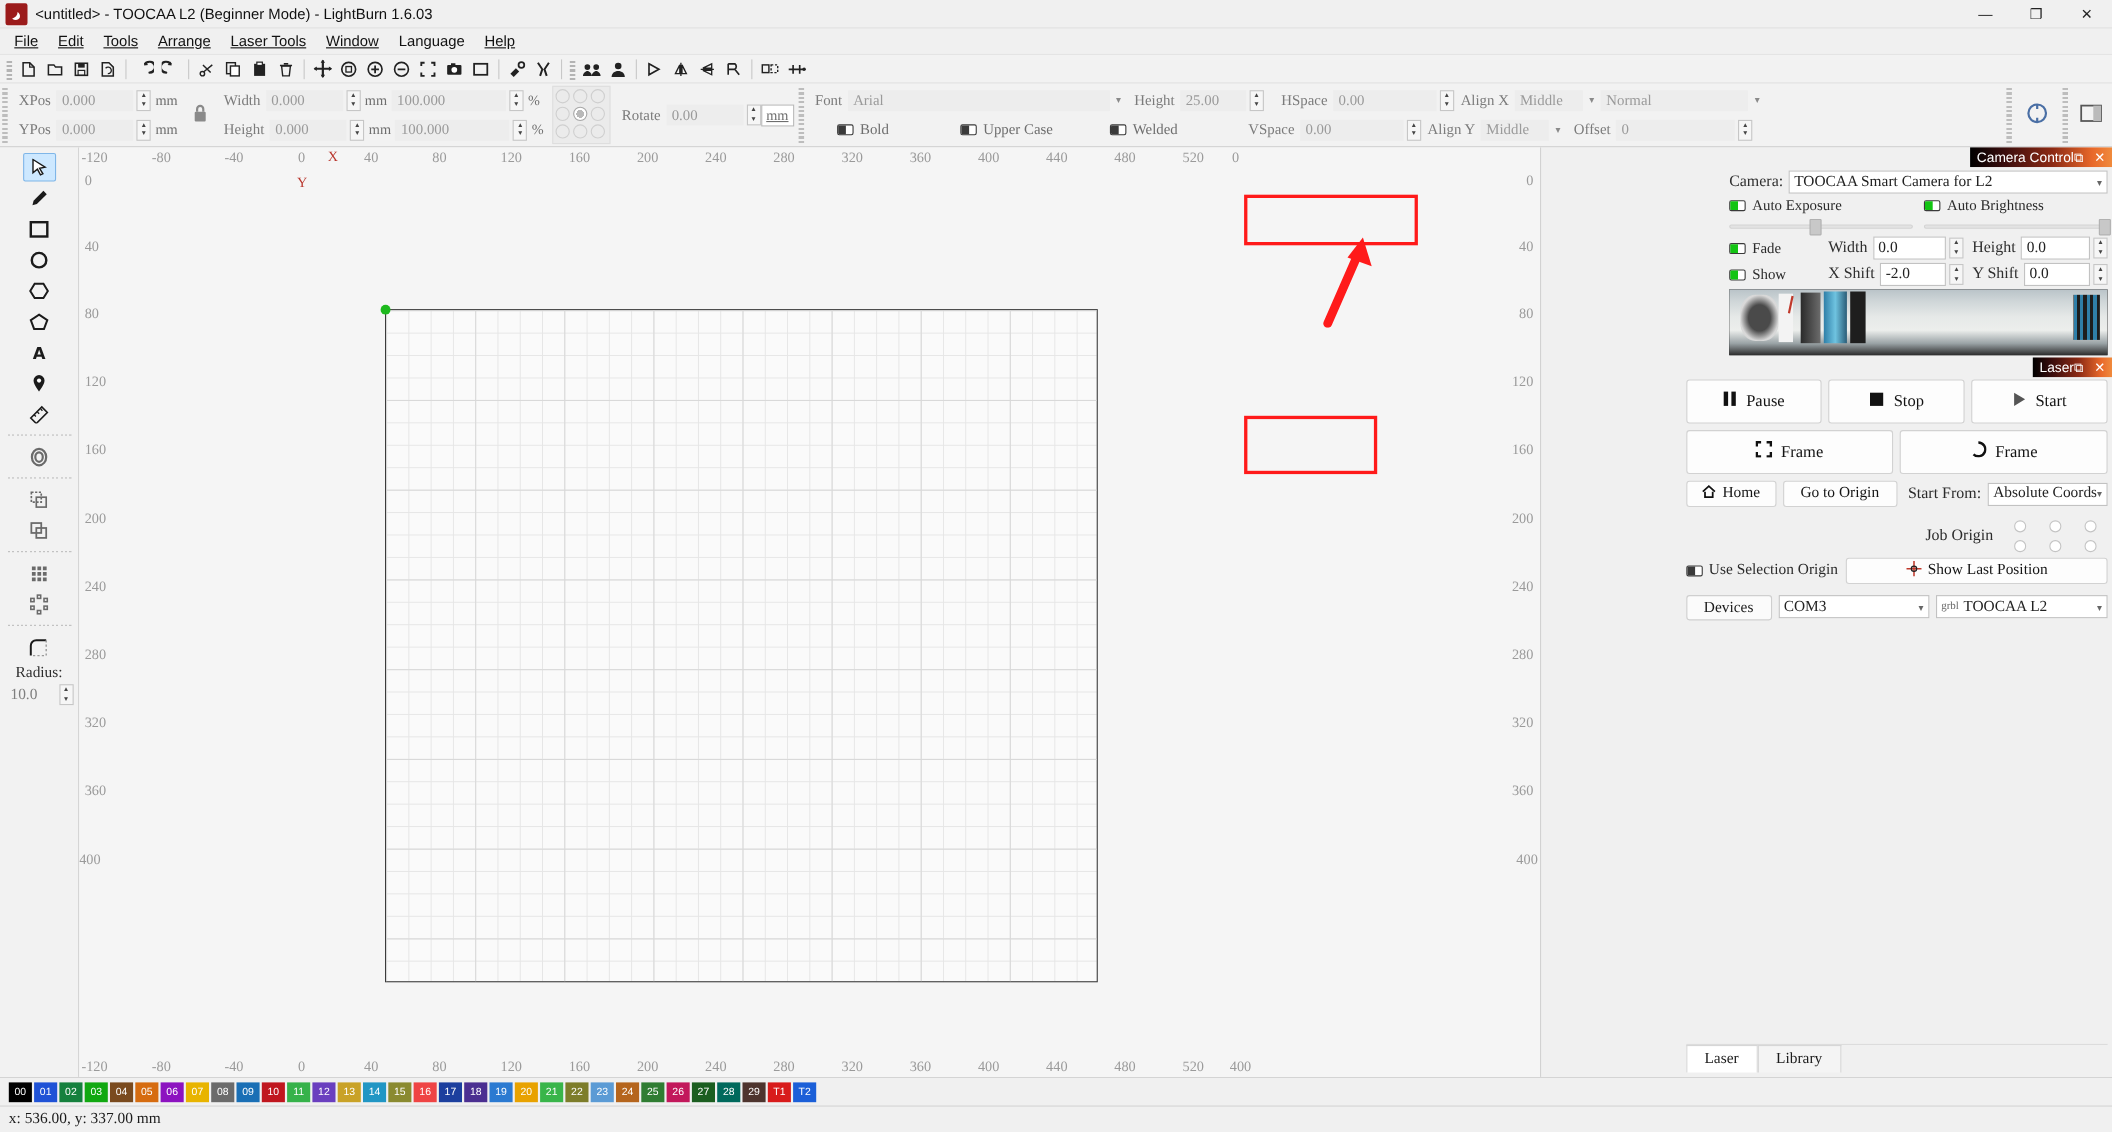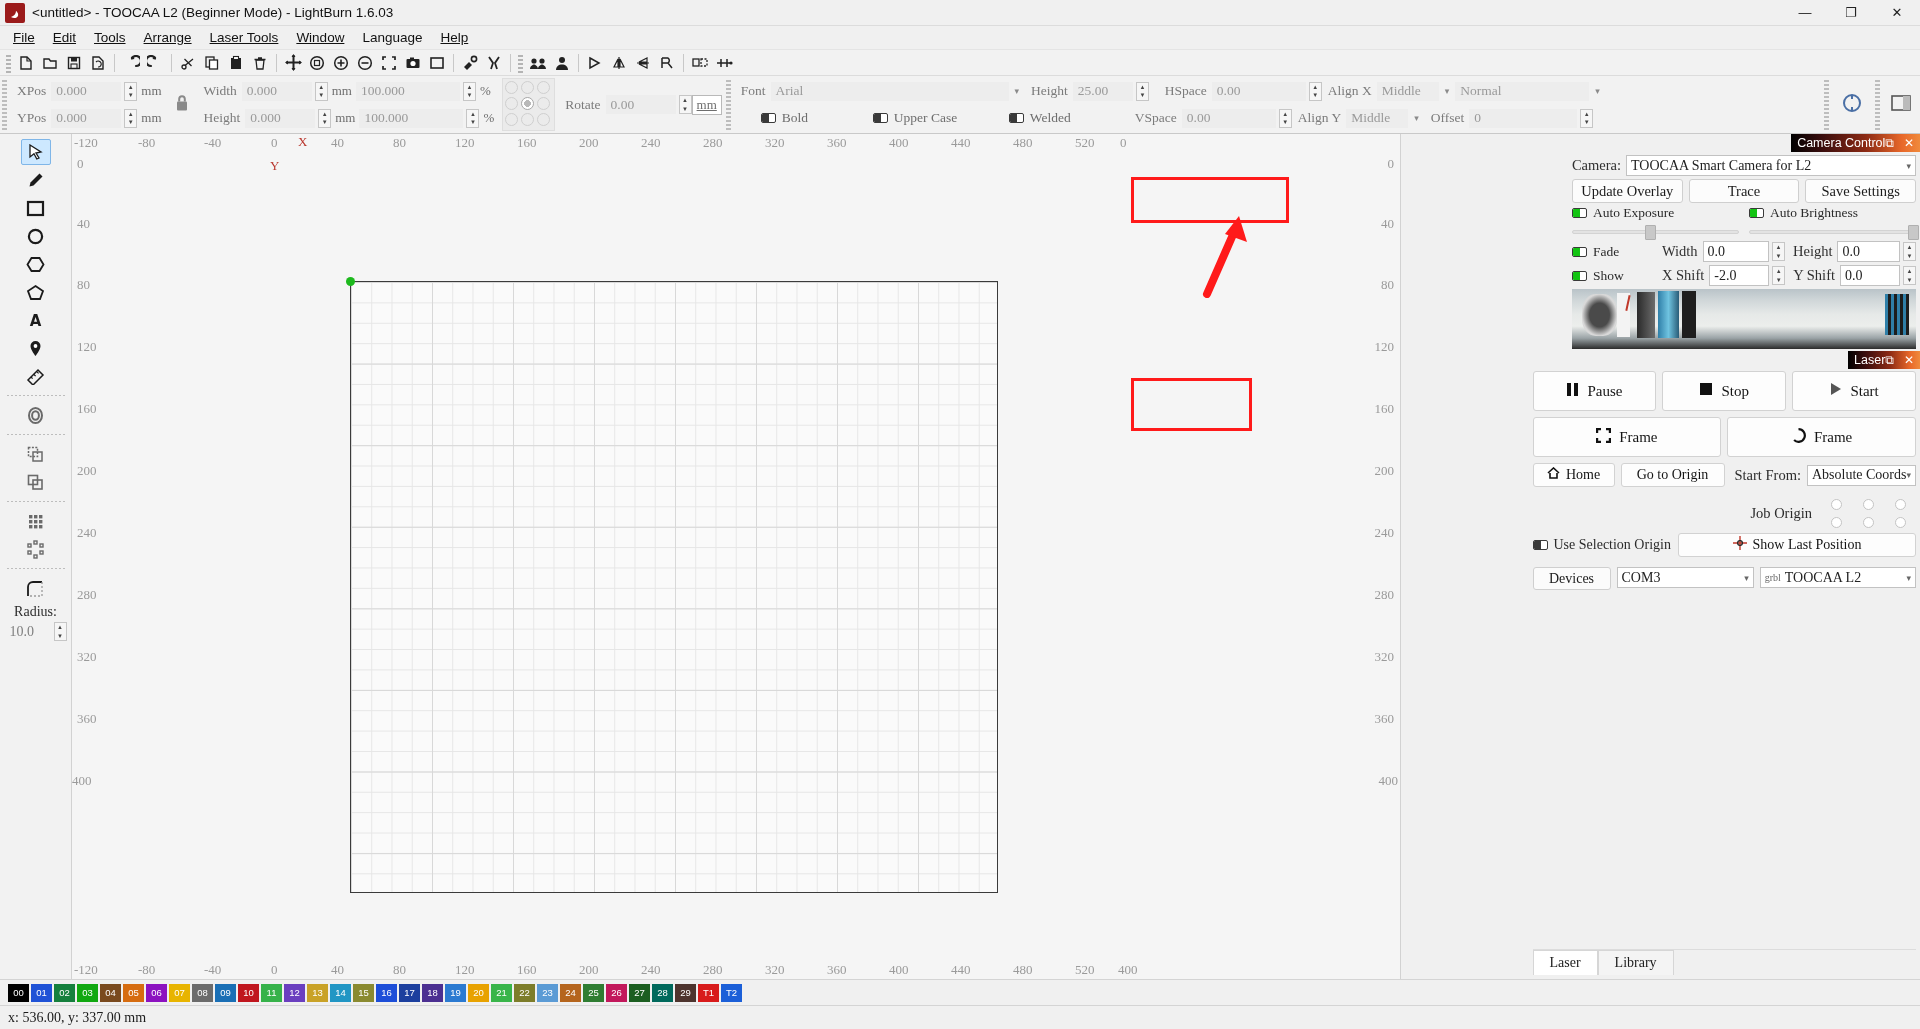--- a/index.html
+++ b/index.html
@@ -784,25 +784,20 @@
       </span>
     </div>
     <div class="cam-body">
       <div class="cam-row">
         <span class="cam-lbl">Camera:</span>
         <span class="combo">
           <span class="cv">TOOCAA Smart Camera for L2</span>
           <span class="ca">▾</span>
         </span>
       </div>
-      <div class="btn3" style="margin-bottom:2px;">
-        <div class="cbtn">Update Overlay</div>
-        <div class="cbtn">Trace</div>
-        <div class="cbtn">Save Settings</div>
-      </div>
       <div style="display:flex;gap:10px;">
         <span class="chk-row" style="flex:1;color:#2b2b2b;">
           <span class="toggle"></span>
           <span>Auto Exposure</span>
         </span>
         <span class="chk-row" style="flex:1;color:#2b2b2b;">
           <span class="toggle"></span>
           <span>Auto Brightness</span>
         </span>
       </div>
@@ -993,21 +988,21 @@
     <div class="sw" style="background: rgb(140, 18, 192);">06</div>
     <div class="sw" style="background: rgb(232, 180, 0);">07</div>
     <div class="sw" style="background: rgb(107, 107, 107);">08</div>
     <div class="sw" style="background: rgb(26, 111, 181);">09</div>
     <div class="sw" style="background: rgb(192, 22, 30);">10</div>
     <div class="sw" style="background: rgb(54, 178, 74);">11</div>
     <div class="sw" style="background: rgb(106, 63, 191);">12</div>
     <div class="sw" style="background: rgb(201, 162, 39);">13</div>
     <div class="sw" style="background: rgb(33, 150, 196);">14</div>
     <div class="sw" style="background: rgb(138, 138, 48);">15</div>
-    <div class="sw" style="background: #1d4ed8;">16</div>
+    <div class="sw" style="background: #ef4444;">16</div>
     <div class="sw" style="background: rgb(28, 63, 158);">17</div>
     <div class="sw" style="background: rgb(75, 47, 145);">18</div>
     <div class="sw" style="background: rgb(43, 122, 209);">19</div>
     <div class="sw" style="background: rgb(232, 162, 0);">20</div>
     <div class="sw" style="background: rgb(57, 181, 74);">21</div>
     <div class="sw" style="background: rgb(125, 125, 42);">22</div>
     <div class="sw" style="background: rgb(91, 155, 213);">23</div>
     <div class="sw" style="background: rgb(181, 101, 29);">24</div>
     <div class="sw" style="background: rgb(47, 125, 50);">25</div>
     <div class="sw" style="background: rgb(194, 24, 91);">26</div>

